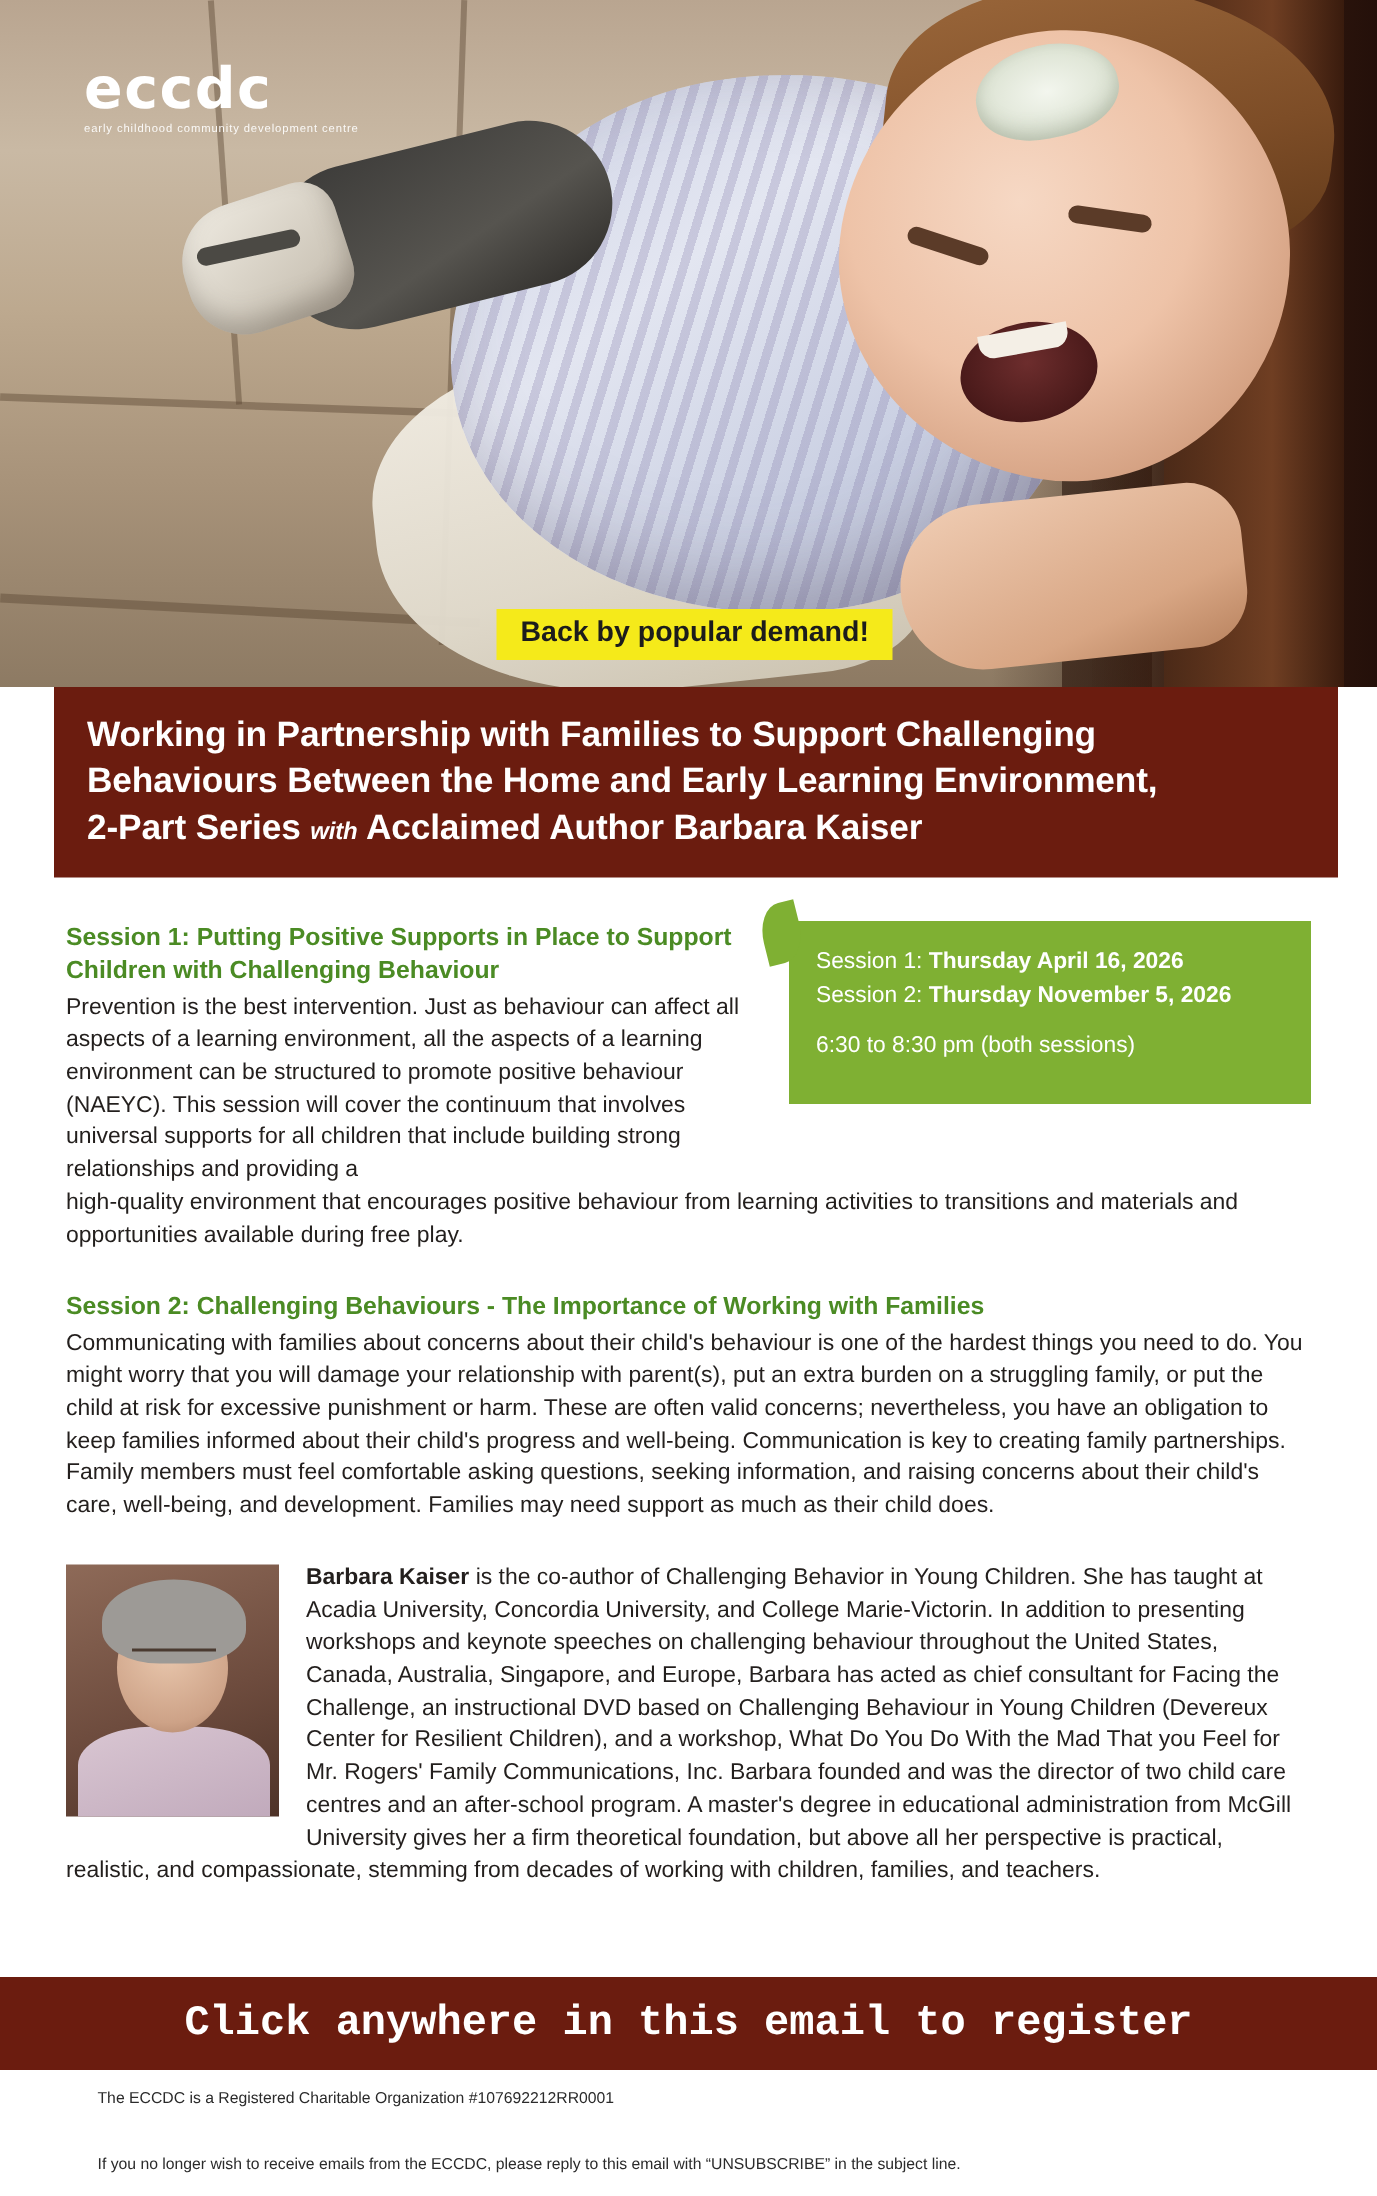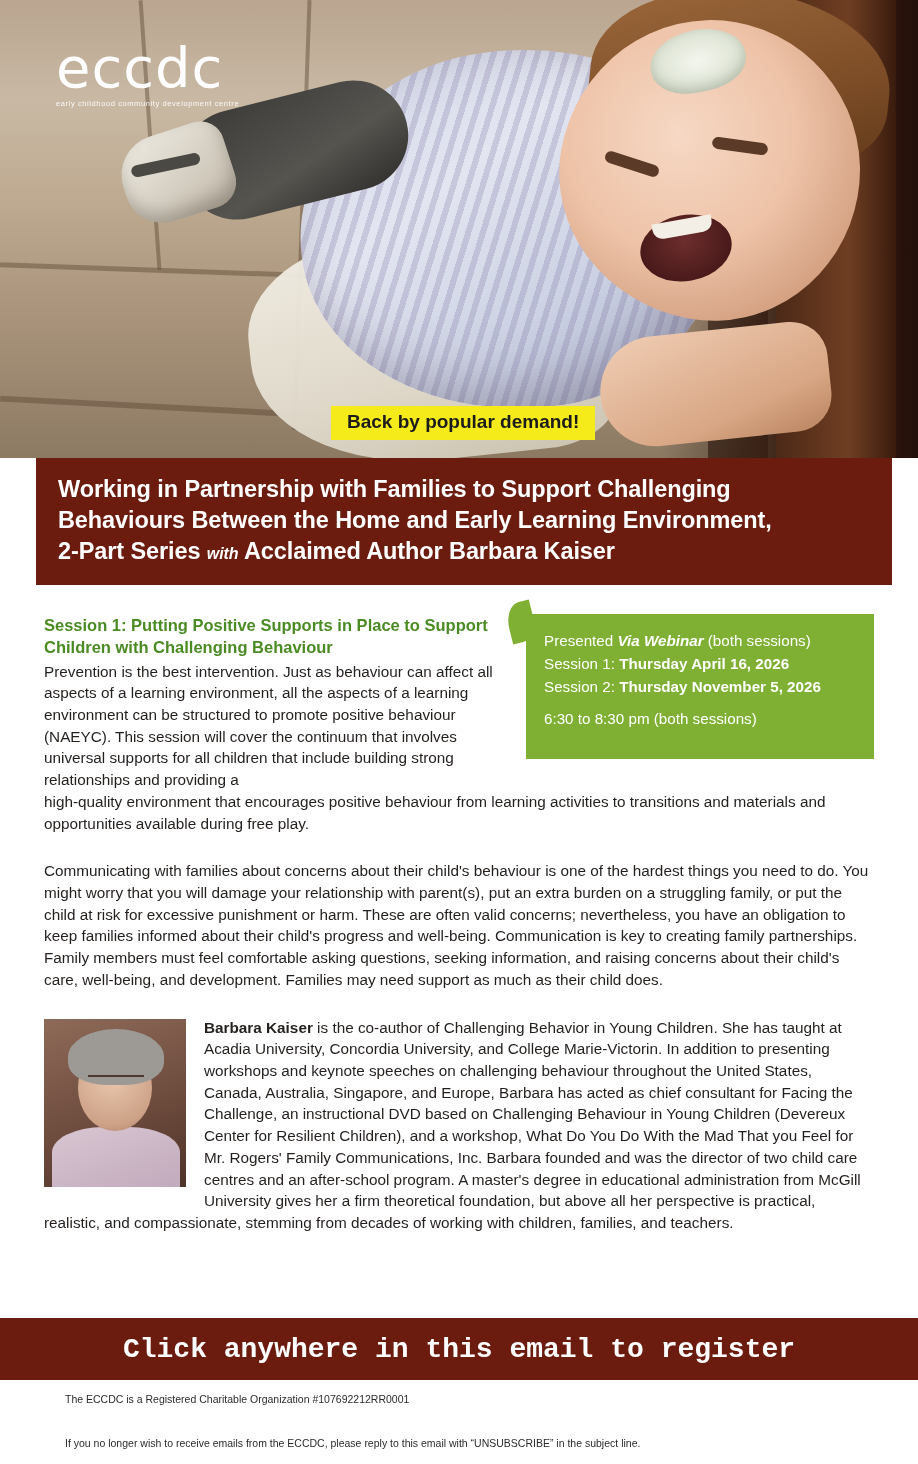--- a/index.html
+++ b/index.html
@@ -161,22 +161,22 @@
 
   
   .logo {
     position: absolute;
     left: 56px; top: 40px;
     color: #ffffff;
     z-index: 5;
   }
   .logo-word {
     font-family: "DejaVu Sans", sans-serif;
-    font-size: 56px;
-    font-weight: 400;
+    font-size: 38px;
+    font-weight: 700;
     letter-spacing: 1px;
     line-height: 1;
     color: #ffffff;
   }
   .logo-tag {
     font-size: 7.5px;
     letter-spacing: .6px;
     color: rgba(255,255,255,.92);
     margin-top: 3px;
     white-space: nowrap;
@@ -388,38 +388,36 @@
   </h1>
 </div>
 
 <div class="content">
 
   <div class="sessions-wrap">
 
     <div class="infobox">
       <div class="leaf"></div>
       <div>
-        <span>Presented </span><span class="ital">Via Webinar</span><span> (both sessions)</span>
-      </div>
-      <div>
         <span>Session 1: </span><span class="strong">Thursday April 16, 2026</span>
       </div>
       <div>
         <span>Session 2: </span><span class="strong">Thursday November 5, 2026</span>
       </div>
       <div class="spacer"></div>
       <div>6:30 to 8:30 pm (both sessions)</div>
       <div class="spacer"></div>
     </div>
 
     <div class="s1-head">Session 1: Putting Positive Supports in Place to Support Children with Challenging Behaviour</div>
     <p class="body-text s1-narrow">Prevention is the best intervention. Just as behaviour can affect all aspects of a learning environment, all the aspects of a learning environment can be structured to promote positive behaviour (NAEYC). This session will cover the continuum that involves universal supports for all children that include building strong relationships and providing a</p>
     <p class="body-text">high-quality environment that encourages positive behaviour from learning activities to transitions and materials and opportunities available during free play.</p>
 
     <div class="s2-block">
+      <div class="s2-head">Session 2: Challenging Behaviours - The Importance of Working with Families</div>
       <p class="body-text">Communicating with families about concerns about their child's behaviour is one of the hardest things you need to do. You might worry that you will damage your relationship with parent(s), put an extra burden on a struggling family, or put the child at risk for excessive punishment or harm. These are often valid concerns; nevertheless, you have an obligation to keep families informed about their child's progress and well-being. Communication is key to creating family partnerships. Family members must feel comfortable asking questions, seeking information, and raising concerns about their child's care, well-being, and development. Families may need support as much as their child does.</p>
     </div>
   </div>
 
   <div class="bio">
     <div class="bio-photo">
       <div class="body"></div>
       <div class="face"></div>
       <div class="hair"></div>
       <div class="glasses"></div>

